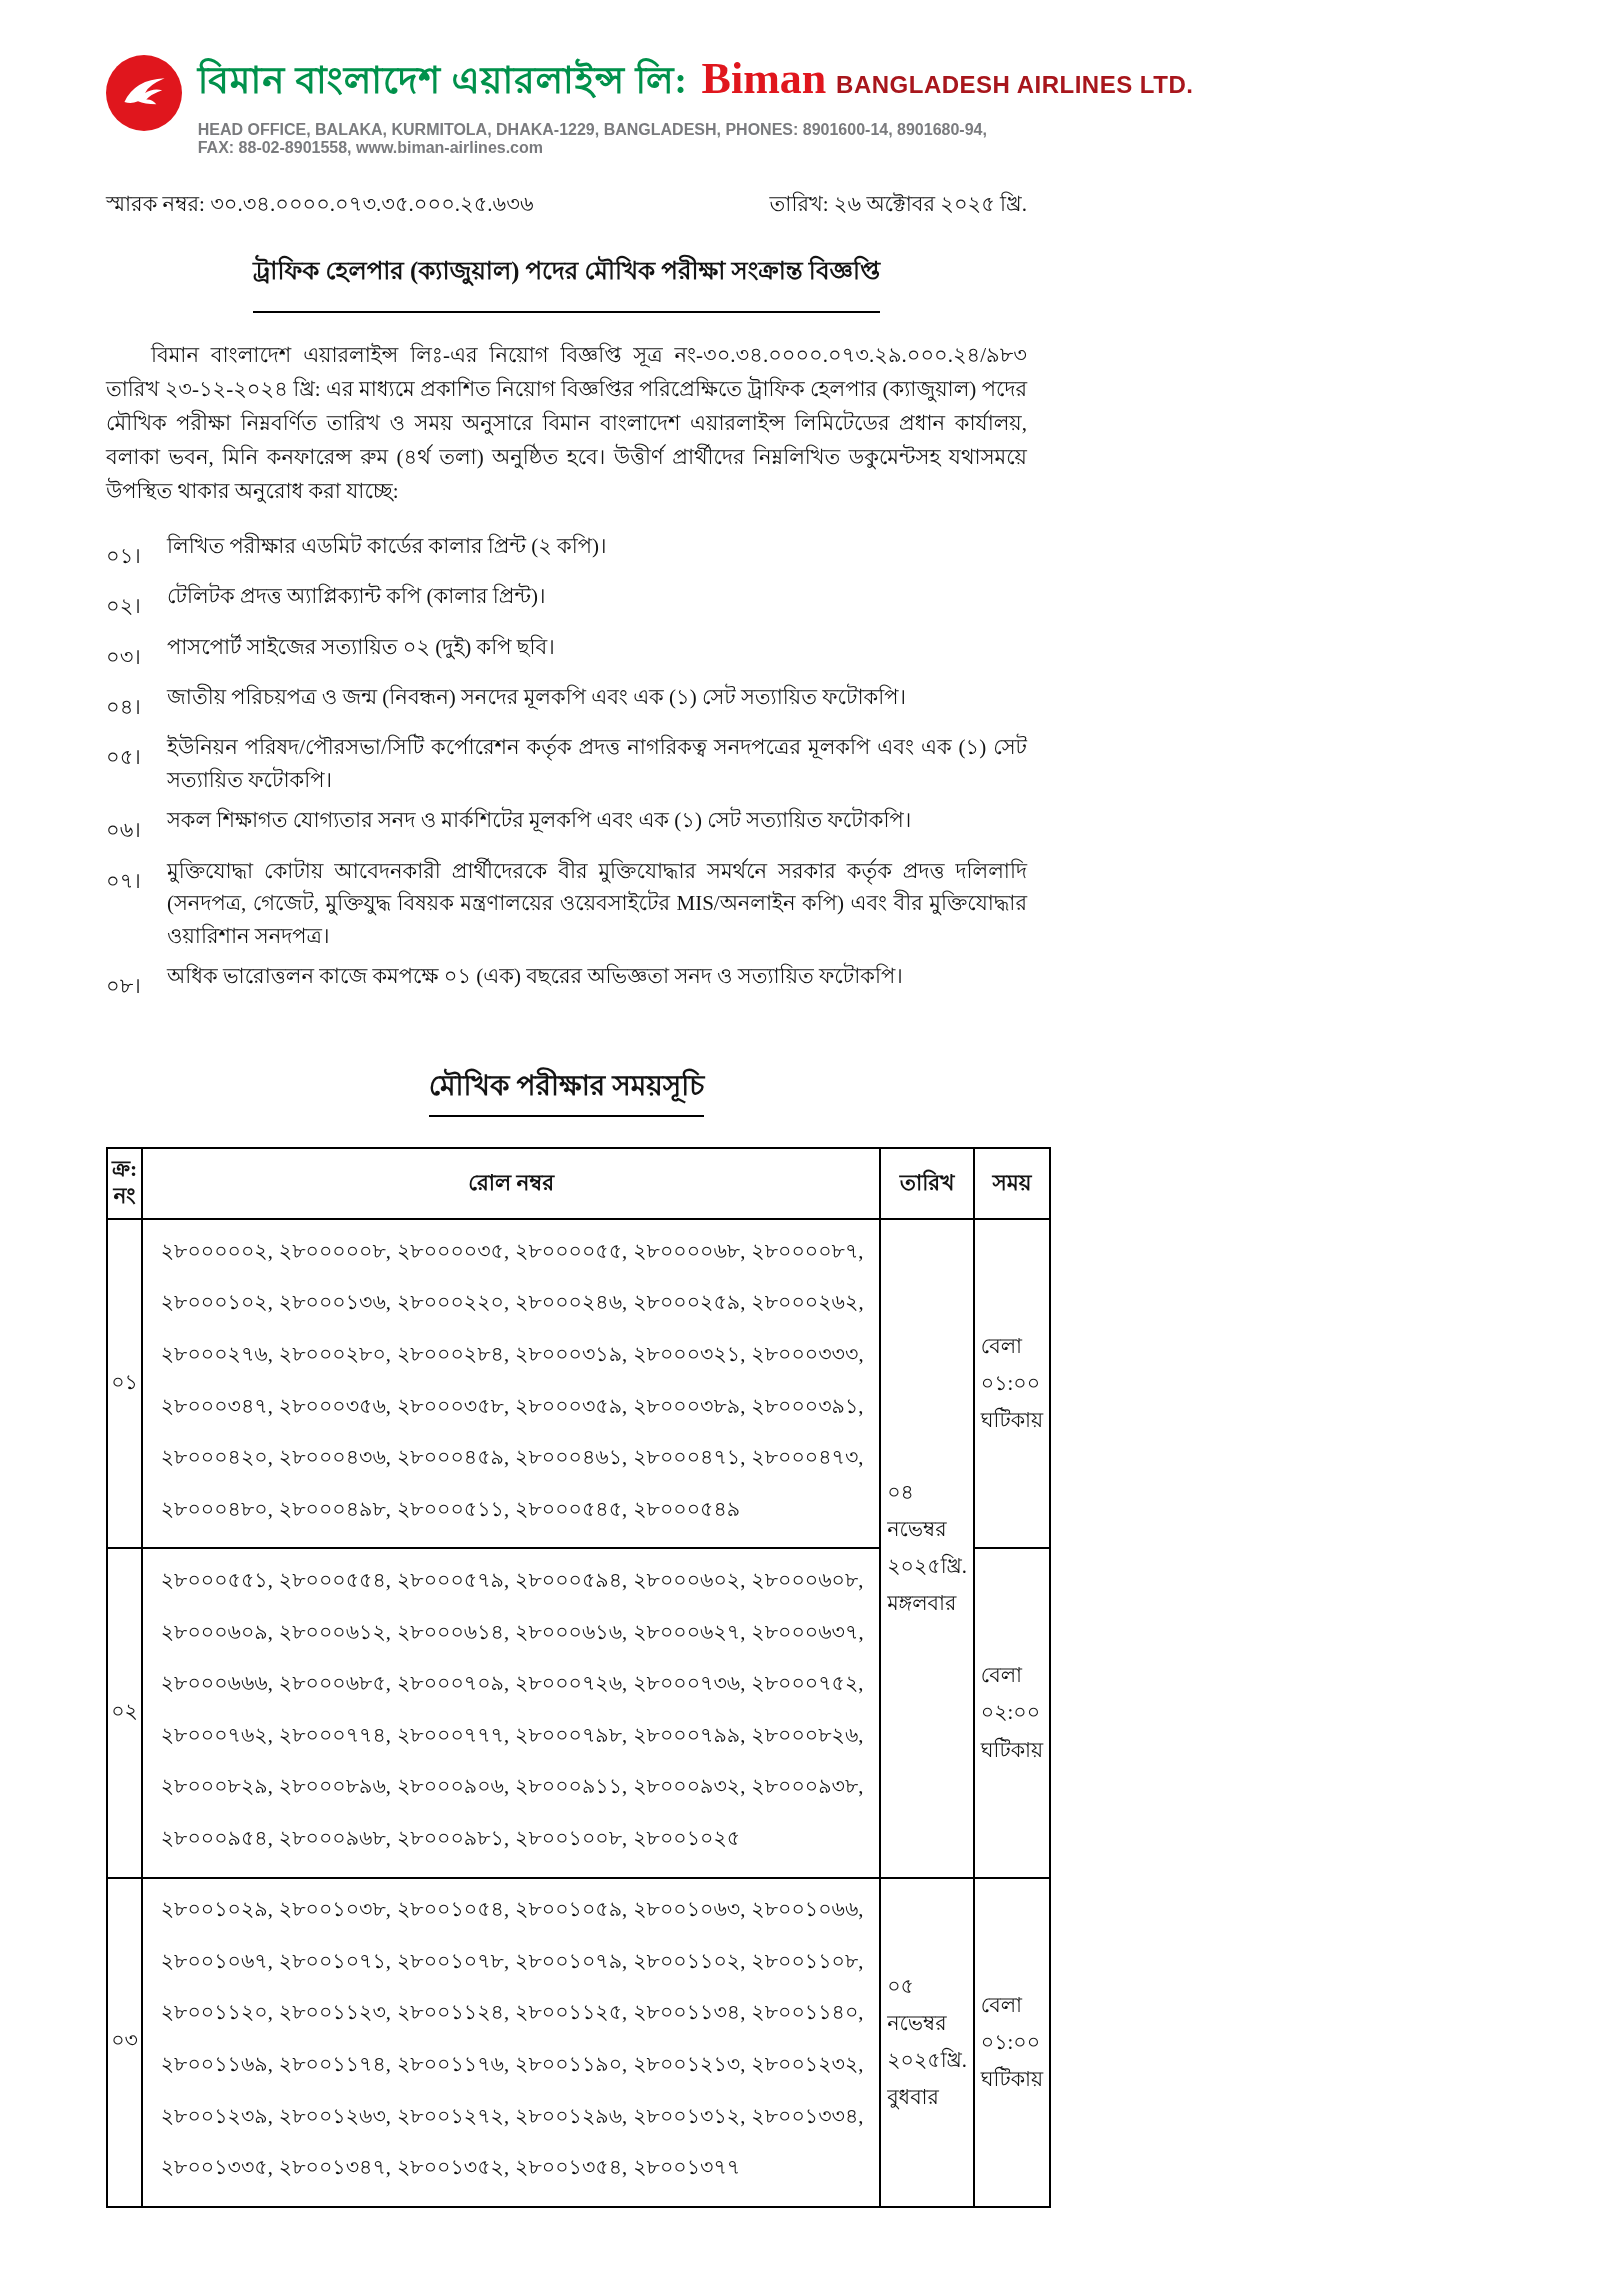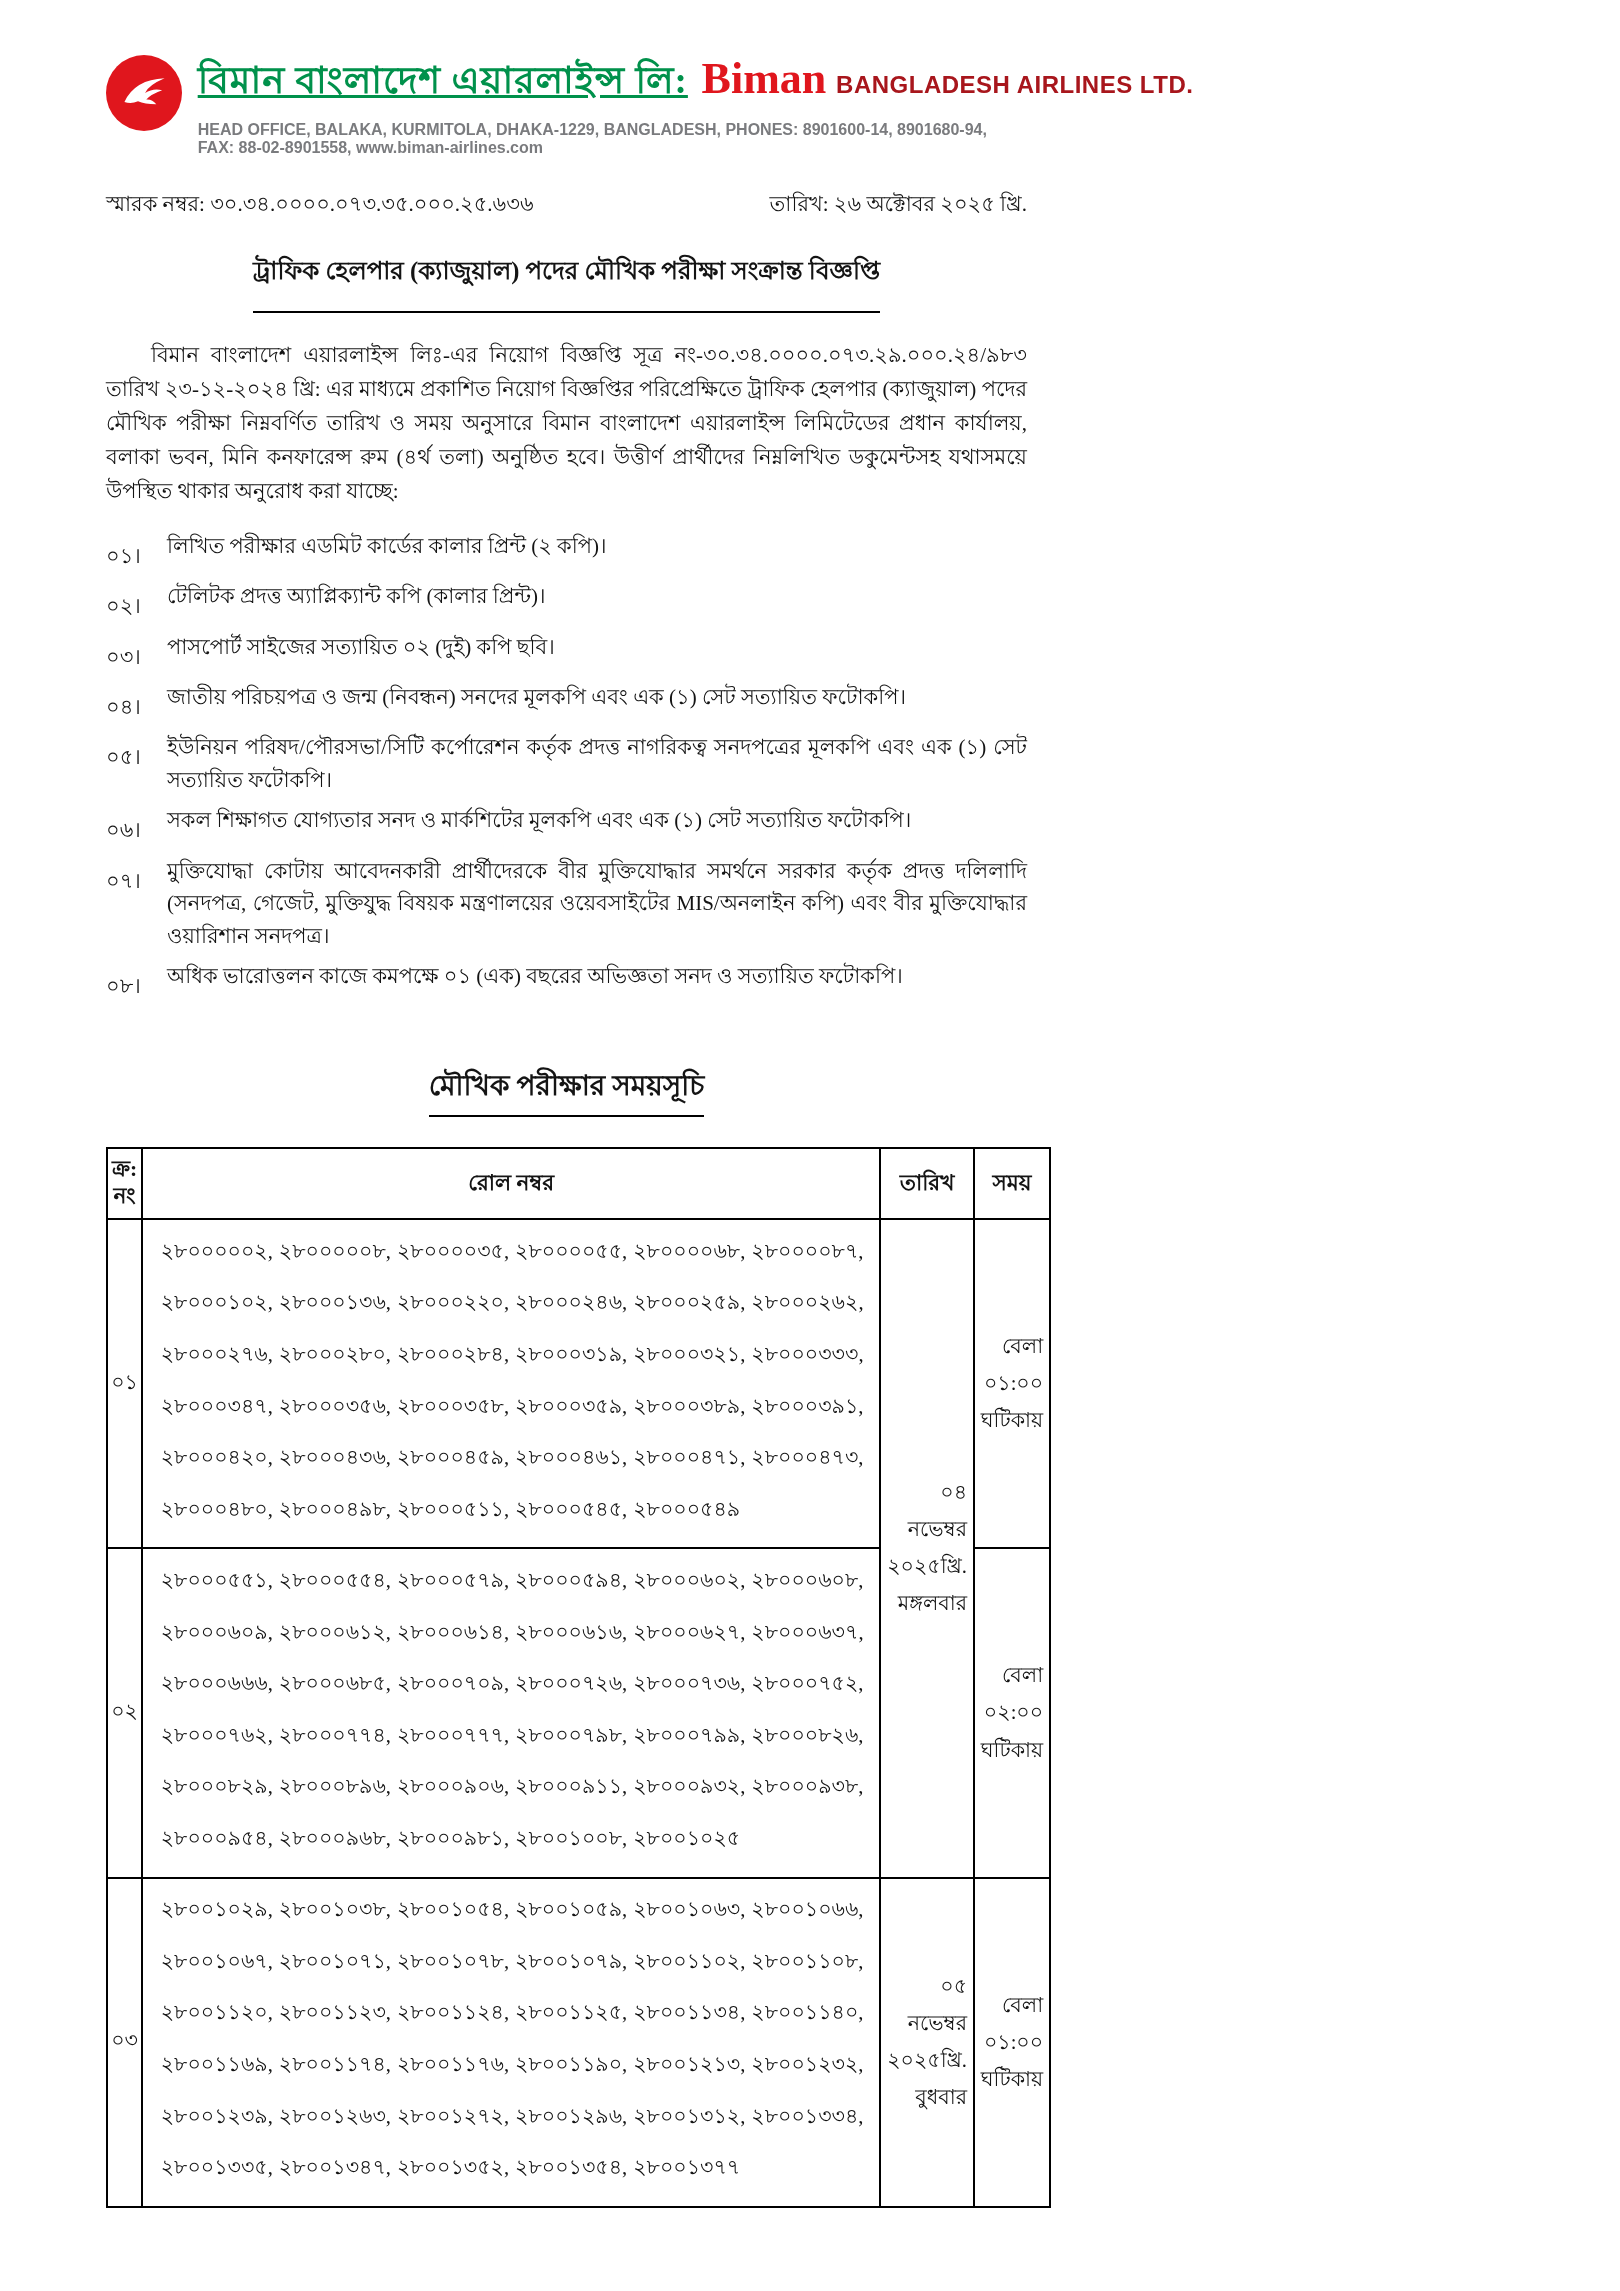--- a/index.html
+++ b/index.html
@@ -16,21 +16,21 @@
   
   .letterhead { display:flex; gap:15.7px; align-items:flex-start; }
   .logo-circle {
     width:76px; height:76px; border-radius:50%;
     background:#e0161d; flex-shrink:0; margin-top:3.9px;
     display:flex; align-items:center; justify-content:center;
   }
   .logo-circle svg { width:59px; height:59px; }
   .brand-block { flex:1; min-width:0; }
   .brand-line { display:flex; align-items:baseline; gap:13.7px; white-space:nowrap; }
-  .brand-bn { font-size:37px; font-weight:bold; color:#00914b; letter-spacing:1px;text-decoration:underline; }
+  .brand-bn { font-size:37px; font-weight:bold; color:#00914b; letter-spacing:1px; }
   .brand-en { display:inline-flex; align-items:baseline; gap:9.8px; }
   .brand-biman { font-size:44px; font-weight:bold; color:#e0161d; }
   .brand-rest { font-size:24px; font-weight:bold; color:#a8161c;
                 font-family:"Liberation Sans", sans-serif; letter-spacing:0.5px; }
   .address { margin-top:6.9px; font-size:16px; color:#7a7b7e; font-weight:bold;
              font-family:"Liberation Sans", sans-serif; }
 
   
   .memo-row { margin-top:31px; display:flex; justify-content:space-between;
               font-size:21px;gap:16px; }
@@ -61,21 +61,21 @@
                            padding:7.8px 3.9px; white-space:pre-line; line-height:1.25;
                            vertical-align:middle; }
   .serial-col { width:57px; }
   .date-col   { width:139px; }
   .time-col   { width:116px; }
   .serial-cell { text-align:center; vertical-align:middle; font-size:21.6px; }
   .rolls-cell  { padding:15.7px 15.7px 19.6px 17.6px; vertical-align:middle; }
   .roll-grid { display:grid; grid-template-columns:repeat(6,1fr);
                row-gap:17.6px; column-gap:5.9px; }
   .roll { white-space:nowrap; }
-  .date-cell, .time-cell { text-align:right; vertical-align:middle;
+  .date-cell, .time-cell { text-align:left; vertical-align:middle;
                            white-space:pre-line; line-height:1.8; padding:5.9px; }
 </style>
 </head>
 <body>
 
 <div class="page">
 
   <header class="letterhead">
     <div class="logo-circle">
       <svg viewBox="0 0 100 100" aria-hidden="true">

